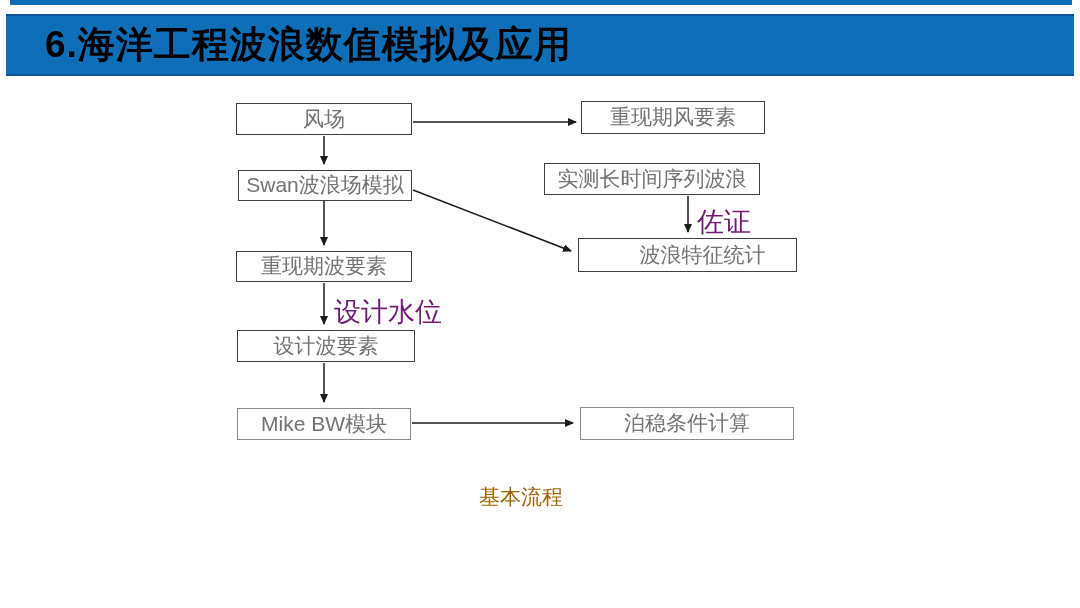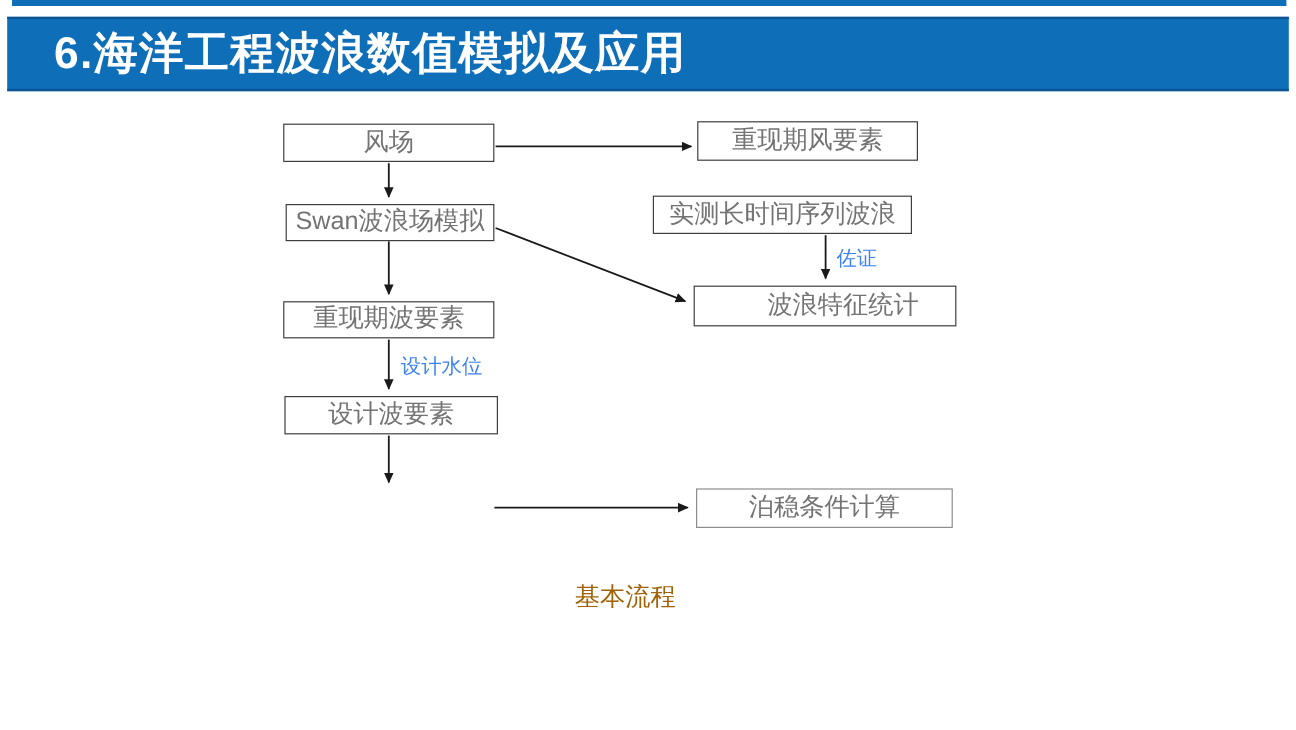--- a/index.html
+++ b/index.html
@@ -24,21 +24,21 @@
     left: 6px; top: 14px;
     width: 1068px; height: 62px;
     background: #0E6EB8;
     border-top: 2px solid #0B5392;
     border-bottom: 2px solid #0B5392;
     box-sizing: border-box;
     display: flex;
     align-items: center;
   }
   #header-bar .title {
-    color: #ffffff;
+    color: #000000;
     font-size: 37px;
     font-weight: 700;
     letter-spacing: 1px;
     padding-left: 39px;
     white-space: nowrap;
   }
   
   .fc-box {
     position: absolute;
     background: #ffffff;
@@ -47,22 +47,22 @@
     text-align: center;
     color: #737373;
     font-size: 21px;
     white-space: nowrap;
     z-index: 2;
   }
   .fc-box.light { border-color: #8C8C8C; }
   
   .fc-label {
     position: absolute;
-    color: #3b82f6;
-    font-size: 17px;
+    color: #701a75;
+    font-size: 27px;
     white-space: nowrap;
     z-index: 2;
   }
   #arrows {
     position: absolute;
     left: 0; top: 0;
     width: 1080px; height: 608px;
     z-index: 1;
     pointer-events: none;
   }
@@ -108,20 +108,21 @@
   <div class="fc-box" style="left:238px; top:170px; width:174px; height:31px; line-height:28px;">Swan波浪场模拟</div>
 
   <div class="fc-box" style="left:544px; top:163px; width:216px; height:32px; line-height:29px;">实测长时间序列波浪</div>
 
   <div class="fc-box" style="left:578px; top:238px; width:219px; height:34px; line-height:31px;padding-left:30px;">波浪特征统计</div>
 
   <div class="fc-box" style="left:236px; top:251px; width:176px; height:31px; line-height:28px;">重现期波要素</div>
 
   <div class="fc-box" style="left:237px; top:330px; width:178px; height:32px; line-height:29px;">设计波要素</div>
 
+  <div class="fc-box light" style="left:237px; top:408px; width:174px; height:32px; line-height:29px;">Mike BW模块</div>
 
   <div class="fc-box light" style="left:580px; top:407px; width:214px; height:33px; line-height:30px;">泊稳条件计算</div>
 
   <div class="fc-label" style="left:697px; top:204px;">佐证</div>
 
   <div class="fc-label" style="left:334px; top:294px;">设计水位</div>
 
 
   <div class="caption">基本流程</div>
 

